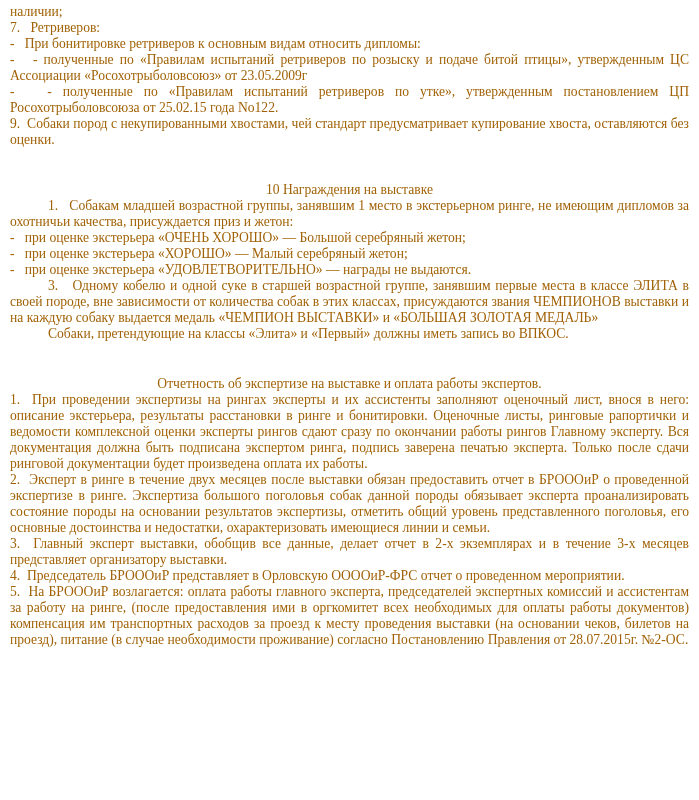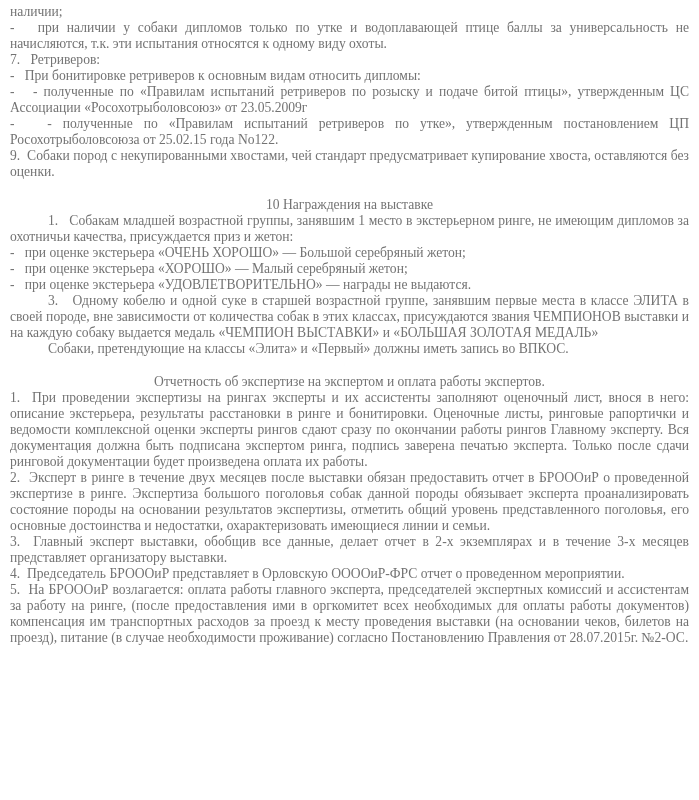--- a/index.html
+++ b/index.html
@@ -10,56 +10,55 @@
     overflow: hidden;
   }
   .page {
     box-sizing: border-box;
     width: 699px;
     height: 800px;
     padding: 4px 10px 0 10px;
     font-family: "Liberation Serif", "DejaVu Serif", serif;
     font-size: 13.6px;
     line-height: 16px;
-    color: #737373;
+    color: #a16207;
   }
   .p {
     text-align: justify;
   }
   .center {
     text-align: center;
   }
   .indent {
     text-indent: 38px;
   }
   .sp {
-    margin-top: 17px;
+    margin-top: 34px;
   }
 </style>
 </head>
 <body>
 
 <div class="page">
 
   <div class="p">наличии;</div>
-  <div class="p">-&nbsp;&nbsp;&nbsp;при наличии у собаки дипломов только по утке и водоплавающей птице баллы за универсальность не начисляются, т.к. эти испытания относятся к одному виду охоты.</div>
   <div class="p">7.&nbsp;&nbsp;&nbsp;Ретриверов:</div>
   <div class="p">-&nbsp;&nbsp;&nbsp;При бонитировке ретриверов к основным видам относить дипломы:</div>
   <div class="p">-&nbsp;&nbsp;&nbsp;- полученные по «Правилам испытаний ретриверов по розыску и подаче битой птицы», утвержденным ЦС Ассоциации «Росохотрыболовсоюз» от 23.05.2009г</div>
   <div class="p">-&nbsp;&nbsp;&nbsp;- полученные по «Правилам испытаний ретриверов по утке», утвержденным постановлением ЦП Росохотрыболовсоюза от 25.02.15 года No122.</div>
   <div class="p">9.&nbsp;&nbsp;Собаки пород с некупированными хвостами, чей стандарт предусматривает купирование хвоста, оставляются без оценки.</div>
 
   <div class="center sp">10 Награждения на выставке</div>
   <div class="p indent">1.&nbsp;&nbsp;&nbsp;Собакам младшей возрастной группы, занявшим 1 место в экстерьерном ринге, не имеющим дипломов за охотничьи качества, присуждается приз и жетон:</div>
   <div class="p">-&nbsp;&nbsp;&nbsp;при оценке экстерьера «ОЧЕНЬ ХОРОШО» — Большой серебряный жетон;</div>
   <div class="p">-&nbsp;&nbsp;&nbsp;при оценке экстерьера «ХОРОШО» — Малый серебряный жетон;</div>
   <div class="p">-&nbsp;&nbsp;&nbsp;при оценке экстерьера «УДОВЛЕТВОРИТЕЛЬНО» — награды не выдаются.</div>
   <div class="p indent">3.&nbsp;&nbsp;&nbsp;Одному кобелю и одной суке в старшей возрастной группе, занявшим первые места в классе ЭЛИТА в своей породе, вне зависимости от количества собак в этих классах, присуждаются звания ЧЕМПИОНОВ выставки и на каждую собаку выдается медаль «ЧЕМПИОН ВЫСТАВКИ» и «БОЛЬШАЯ ЗОЛОТАЯ МЕДАЛЬ»</div>
   <div class="p indent">Собаки, претендующие на классы «Элита» и «Первый» должны иметь запись во ВПКОС.</div>
 
-  <div class="center sp">Отчетность об экспертизе на экспертом и оплата работы экспертов.</div>
+  <div class="center sp">Отчетность об экспертизе на выставке и оплата работы экспертов.</div>
   <div class="p">1.&nbsp;&nbsp;При проведении экспертизы на рингах эксперты и их ассистенты заполняют оценочный лист, внося в него: описание экстерьера, результаты расстановки в ринге и бонитировки. Оценочные листы, ринговые рапортички и ведомости комплексной оценки эксперты рингов сдают сразу по окончании работы рингов Главному эксперту. Вся документация должна быть подписана экспертом ринга, подпись заверена печатью эксперта. Только после сдачи ринговой документации будет произведена оплата их работы.</div>
   <div class="p">2.&nbsp;&nbsp;Эксперт в ринге в течение двух месяцев после выставки обязан предоставить отчет в БРОООиР о проведенной экспертизе в ринге. Экспертиза большого поголовья собак данной породы обязывает эксперта проанализировать состояние породы на основании результатов экспертизы, отметить общий уровень представленного поголовья, его основные достоинства и недостатки, охарактеризовать имеющиеся линии и семьи.</div>
   <div class="p">3.&nbsp;&nbsp;Главный эксперт выставки, обобщив все данные, делает отчет в 2-х экземплярах и в течение 3-х месяцев представляет организатору выставки.</div>
   <div class="p">4.&nbsp;&nbsp;Председатель БРОООиР представляет в Орловскую ООООиР-ФРС отчет о проведенном мероприятии.</div>
   <div class="p">5.&nbsp;&nbsp;На БРОООиР возлагается: оплата работы главного эксперта, председателей экспертных комиссий и ассистентам за работу на ринге, (после предоставления ими в оргкомитет всех необходимых для оплаты работы документов) компенсация им транспортных расходов за проезд к месту проведения выставки (на основании чеков, билетов на проезд), питание (в случае необходимости проживание) согласно Постановлению Правления от 28.07.2015г. №2-ОС.</div>
 
 </div>
 
 </body></html>

